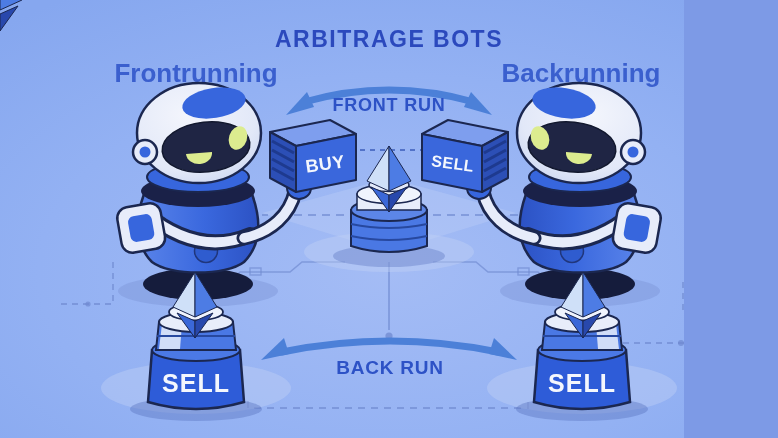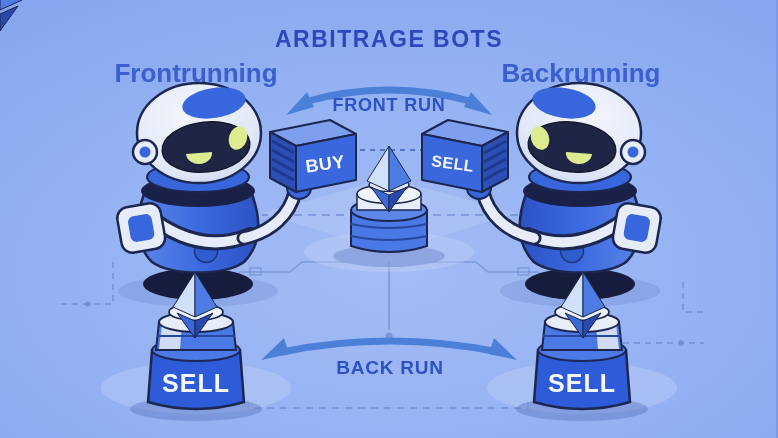--- a/index.html
+++ b/index.html
@@ -1,16 +1,16 @@
 <!DOCTYPE html>
 <html><head>
 <meta charset="utf-8">
 <style>
   html,body{margin:0;padding:0;background:#7d9ae6;}
-  .stage{position:relative;width:776px;height:438px;overflow:hidden;text-align:center;}
+  .stage{position:relative;width:684px;height:438px;overflow:hidden;text-align:center;}
   svg{position:absolute;top:0;left:0;}
   text{font-family:"Liberation Sans","DejaVu Sans",sans-serif;}
   .t-title{font-size:23px;font-weight:800;fill:#2b49bd;letter-spacing:1.5px;}
   .t-label{font-size:26px;font-weight:700;fill:#3a5fce;}
   .t-run{font-size:18px;font-weight:700;fill:#2d52c6;letter-spacing:.8px;}
   .t-run-b{font-size:19px;font-weight:700;fill:#2d52c6;letter-spacing:.8px;}
   .t-box{font-weight:700;fill:#f4f7fd;letter-spacing:.5px;}
   .t-ped{font-size:25px;font-weight:700;fill:#f4f7fd;letter-spacing:1px;}
   .trace{stroke:#6f89d0;fill:none;opacity:.65;}
   .outline{stroke:#1b2750;}

